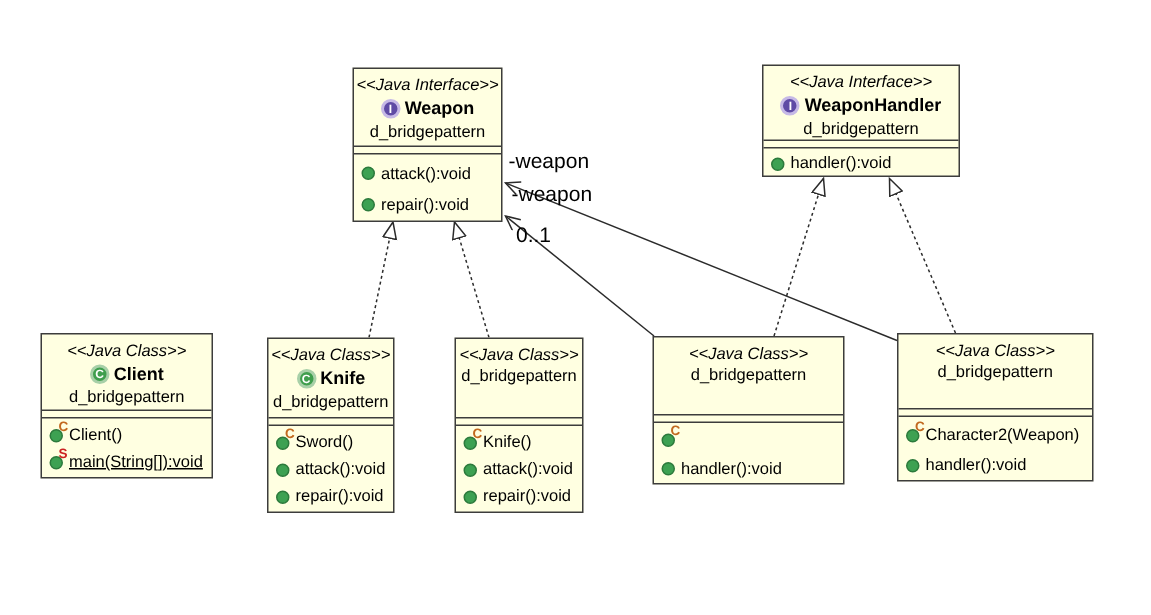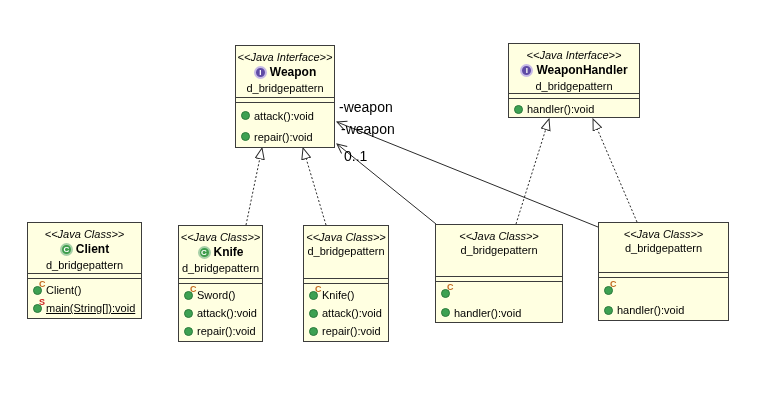--- a/index.html
+++ b/index.html
@@ -177,20 +177,21 @@
       <div class="uml-head" style="height: 50px; border-color: rgb(60, 60, 60);">
         <div class="uml-stereo">&lt;&lt;Java Class&gt;&gt;</div>
         <div class="uml-pkg">d_bridgepattern</div>
       </div>
       <div class="uml-attrs" style="border-color: rgb(60, 60, 60);"></div>
       <div class="uml-methods">
         <div class="m-row" style="height: 20px;">
           <span class="m-dot" style="background: rgb(61, 161, 82);">
             <span class="m-sup" style="color: rgb(194, 105, 31);">C</span>
           </span>
+          <span class="m-label">Character2(Weapon)</span>
         </div>
         <div class="m-row" style="height: 20px;">
           <span class="m-dot" style="background: rgb(61, 161, 82);"></span>
           <span class="m-label">handler():void</span>
         </div>
       </div>
     </div>
     <div class="edge-label" style="left: 339px; top: 101px;">-weapon</div>
     <div class="edge-label" style="left: 341px; top: 123px;">-weapon</div>
     <div class="edge-label" style="left: 344px; top: 150px;">0..1</div>

